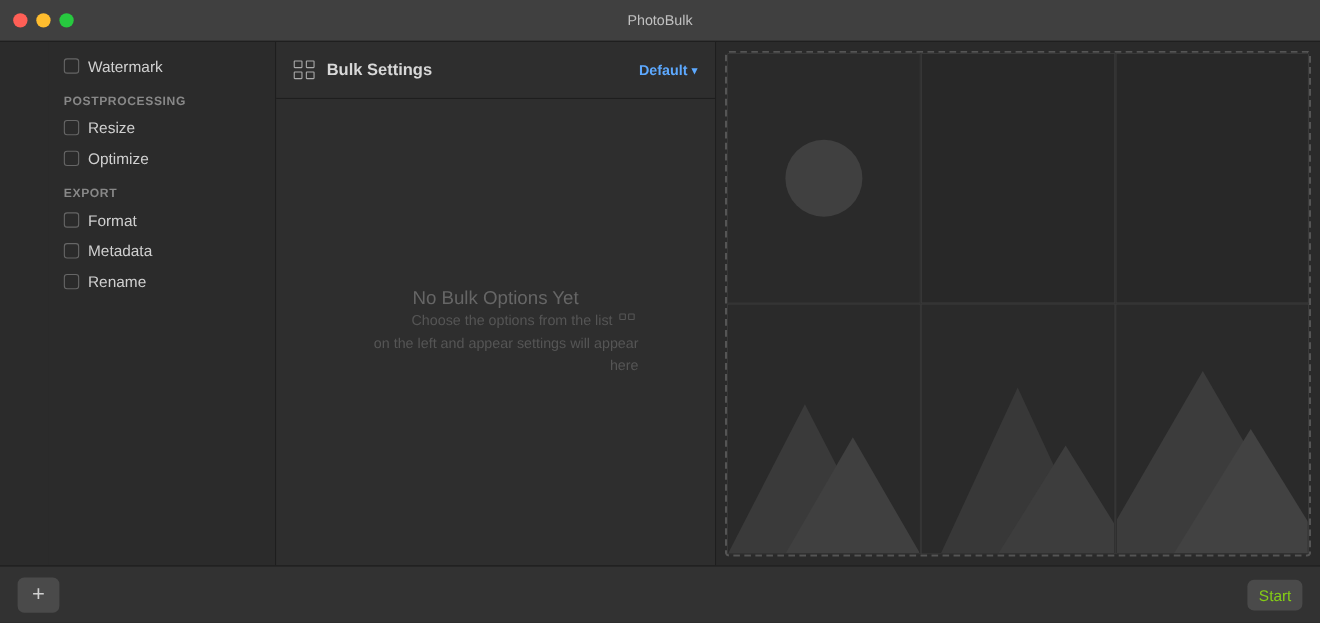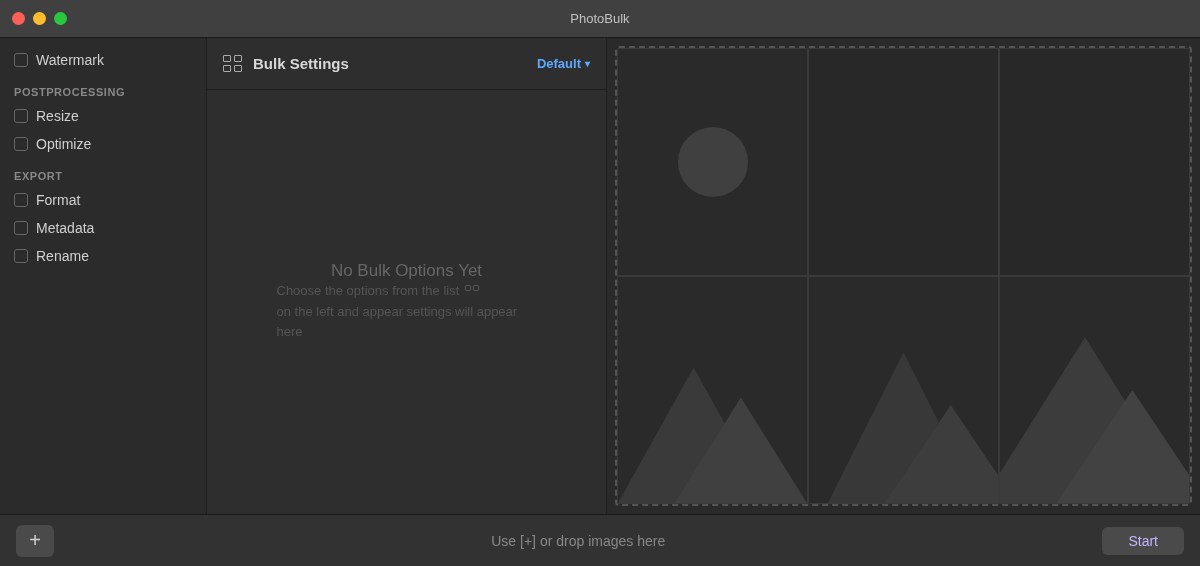--- a/index.html
+++ b/index.html
@@ -47,20 +47,21 @@
     }
     .win-btn.close { background: #ff5f56; }
     .win-btn.minimize { background: #ffbd2e; }
     .win-btn.maximize { background: #27c93f; }
 
     
     .main-layout {
       display: flex;
       flex: 1;
       overflow: hidden;
+      margin-left: 44px;
     }
 
     
     .sidebar {
       width: 207px;
       background: #2b2b2b;
       border-right: 1px solid #1e1e1e;
       display: flex;
       flex-direction: column;
       padding-top: 8px;
@@ -166,21 +167,21 @@
       flex-direction: column;
     }
     .no-bulk-title {
       font-size: 17px;
       color: #666;
       font-weight: 500;
     }
     .no-bulk-subtitle {
       font-size: 13px;
       color: #555;
-      text-align: left;
+      text-align: right;
       line-height: 1.6;
       max-width: 260px;
     }
     .inline-icon {
       display: inline-flex;
       vertical-align: middle;
       width: 16px;
       height: 13px;
       gap: 2px;
       margin: 0 2px;
@@ -266,25 +267,25 @@
       cursor: pointer;
       display: flex;
       align-items: center;
       justify-content: center;
     }
     .drop-hint {
       font-size: 14px;
       color: #888;
     }
     .start-button {
-      padding: 6px 26px;
+      padding: 6px 10px;
       background: #4a4a4a;
       border: none;
       border-radius: 6px;
-      color: #c4b5fd;
+      color: #84cc16;
       font-size: 14px;
       cursor: pointer;
     }
   </style>
 </head>
 <body>
 
 <div class="titlebar">
   <div class="window-controls">
     <button class="win-btn close"></button>
@@ -412,15 +413,14 @@
           </div>
         </div>
       </div>
     </div>
 
   </div>
 </div>
 
 <div class="bottom-bar">
   <button class="add-button">+</button>
-  <span class="drop-hint">Use [+] or drop images here</span>
   <button class="start-button">Start</button>
 </div>
 
 </body></html>

